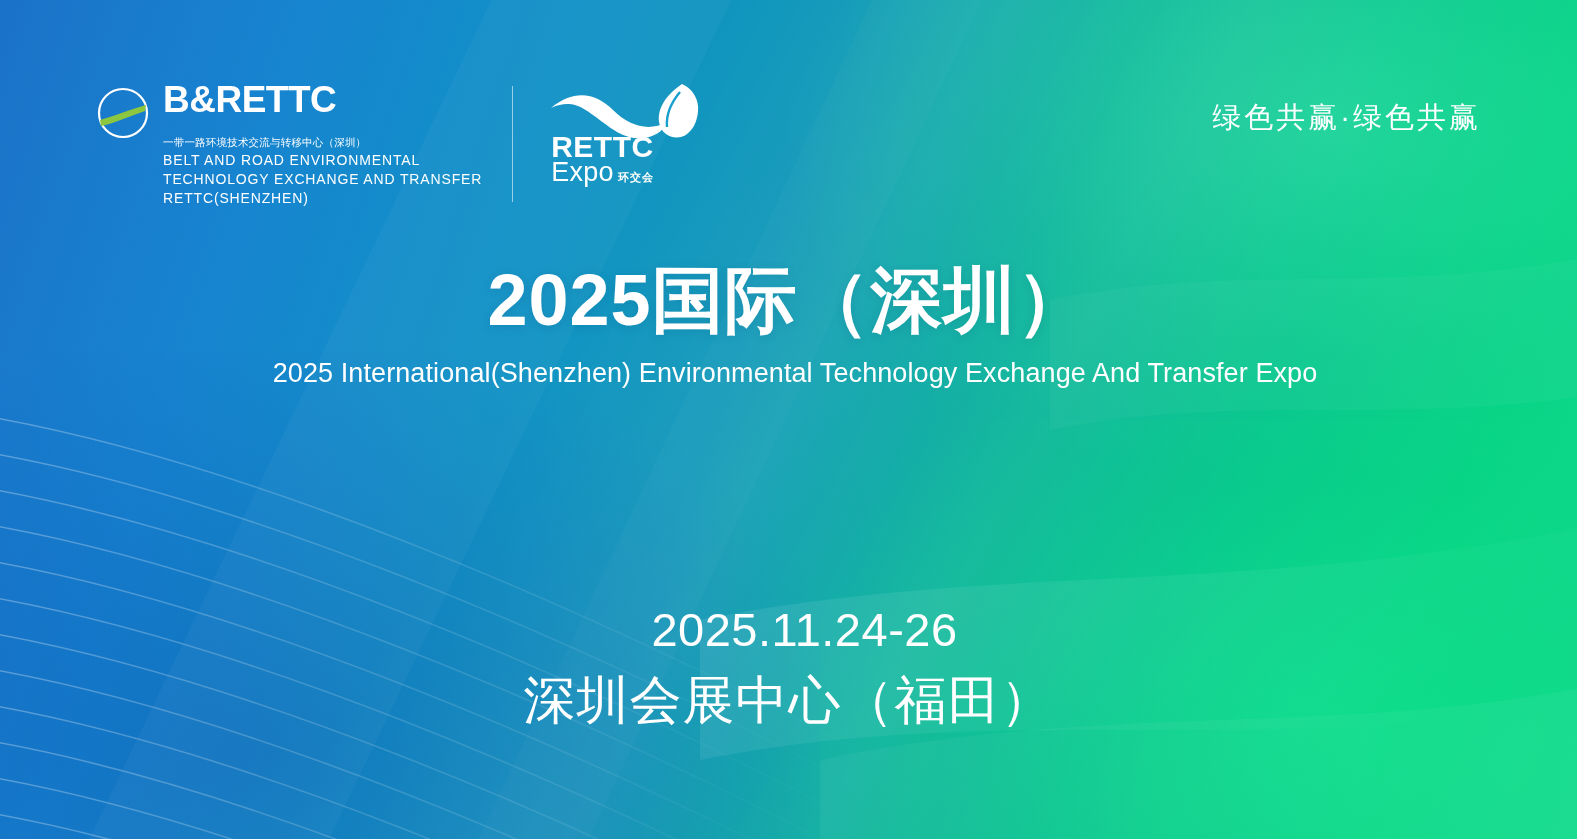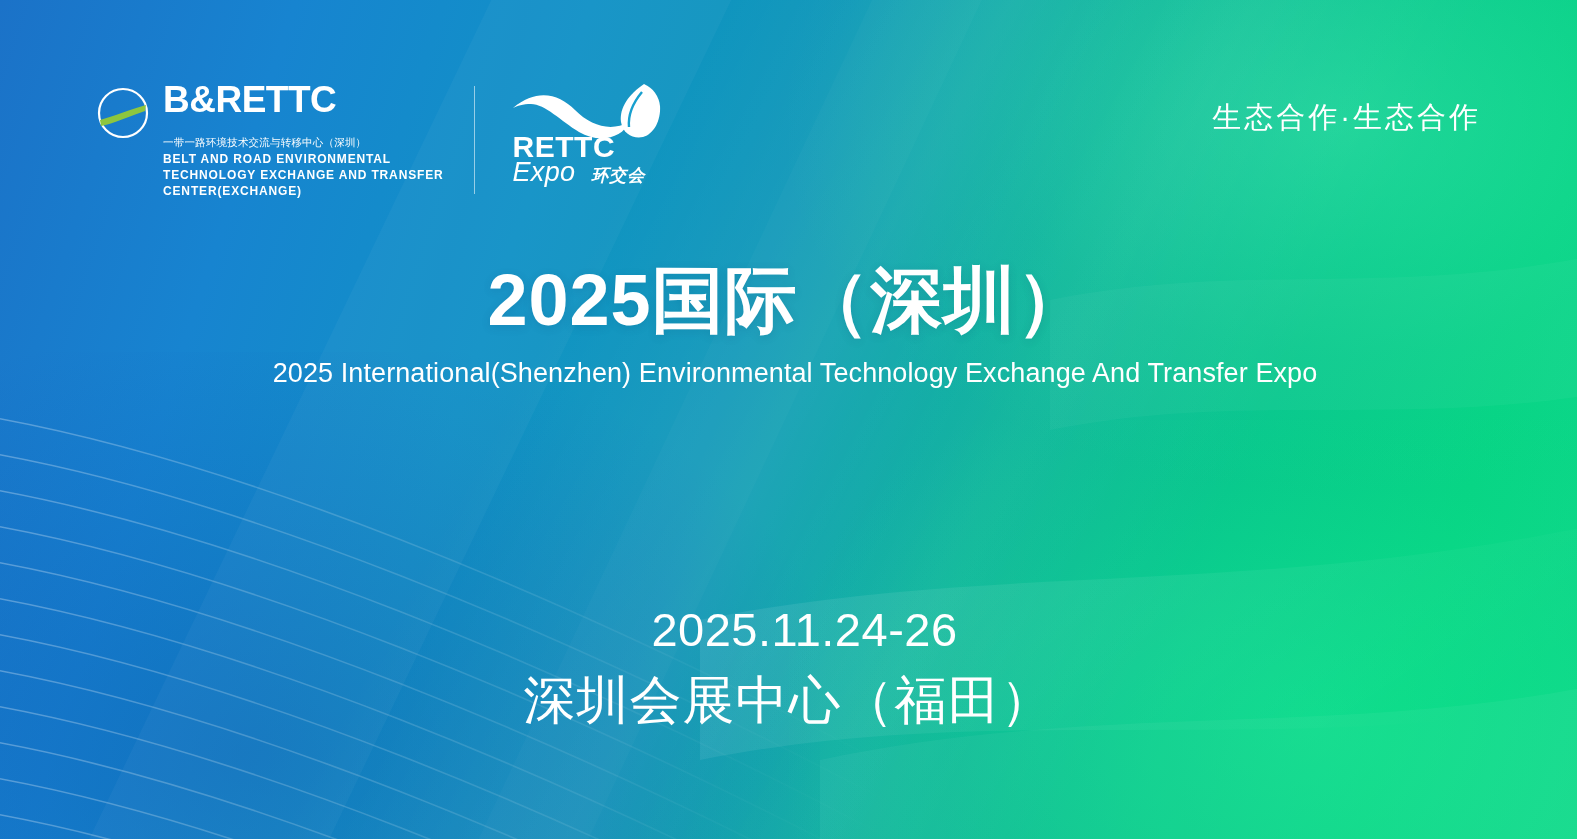--- a/index.html
+++ b/index.html
@@ -131,22 +131,22 @@
   }
   .brettc-cn {
     font-size: 10.5px;
     color: #ffffff;
     letter-spacing: 0.2px;
     line-height: 1.5;
     white-space: nowrap;
     margin-top: 17px;
   }
   .brettc-en {
-    font-size: 12px;
-    font-weight: bold;
+    font-size: 14px;
+    font-weight: normal;
     color: #ffffff;
     letter-spacing: 0.85px;
     line-height: 1.35;
     white-space: nowrap;
   }
   .brettc-divider {
     width: 1px;
     align-self: stretch;
     background: rgba(255,255,255,0.55);
     margin: 4px 0 6px 0;
@@ -174,31 +174,30 @@
     color: #ffffff;
     letter-spacing: 0.5px;
     line-height: 1;
   }
   .iete-bottom {
     position: absolute;
     left: 8px;
     top: 77px;
     display: flex;
     align-items: baseline;
-    gap: 16px;
-    font-style: italic;
+    gap: 4px;
   }
   .iete-expo {
     font-size: 27px;
     color: #ffffff;
     line-height: 1;
     letter-spacing: 0.3px;
   }
   .iete-cn {
-    font-size: 17px;
+    font-size: 11px;
     font-weight: bold;
     color: #ffffff;
     line-height: 1;
     letter-spacing: 1px;
   }
 
   .slogan {
     position: absolute;
     right: 96px;
     top: 16px;
@@ -328,42 +327,42 @@
       <div class="brettc">
         <svg class="brettc-emblem" viewBox="0 0 62 58">
           <circle cx="31" cy="29" r="24" fill="none" stroke="#ffffff" stroke-width="2.2"></circle>
           <path d="M 8 36 C 20 33 42 24 54 21 L 53 27 C 41 31 20 40 9 42 Z" fill="#8dc63f"></path>
         </svg>
         <div class="brettc-text">
           <div class="brettc-wordmark">B&amp;RETTC</div>
           <div class="brettc-cn">一带一路环境技术交流与转移中心（深圳）</div>
           <div class="brettc-en">BELT AND ROAD ENVIRONMENTAL</div>
           <div class="brettc-en">TECHNOLOGY EXCHANGE AND TRANSFER</div>
-          <div class="brettc-en">CENTER(EXCHANGE)</div>
+          <div class="brettc-en">RETTC(SHENZHEN)</div>
         </div>
       </div>
 
       <div class="brettc-divider"></div>
 
       <div class="iete">
         <svg class="iete-mark" viewBox="0 0 156 60">
           <path d="M 2 26 C 26 6 48 12 64 28 C 80 44 100 50 118 40 C 112 56 88 62 68 50 C 50 39 34 22 20 22 C 12 22 6 24 2 26 Z" fill="#ffffff"></path>
           <path d="M 133 2 C 118 12 108 26 110 40 C 112 52 122 57 132 55 C 143 52 150 38 149 24 C 148 14 142 6 133 2 Z" fill="#ffffff"></path>
           <path d="M 131 10 C 121 22 117 34 118 45" fill="none" stroke="#18a0cf" stroke-width="2.4"></path>
         </svg>
         <div class="iete-iete">RETTC</div>
         <div class="iete-bottom">
           <span class="iete-expo">Expo</span>
           <span class="iete-cn">环交会</span>
         </div>
       </div>
 
     </div>
 
-    <div class="slogan">生态合作·生态合作</div>
+    <div class="slogan">绿色共赢·绿色共赢</div>
   </div>
 
   <div class="main">
     <div class="title-line title-1">2025国际（深圳）</div>
     <div class="subtitle-en">2025 International(Shenzhen) Environmental Technology Exchange And Transfer Expo</div>
   </div>
 
   <div class="eventinfo">
     <div class="event-date">2025.11.24-26</div>
     <div class="event-venue">深圳会展中心（福田）</div>

